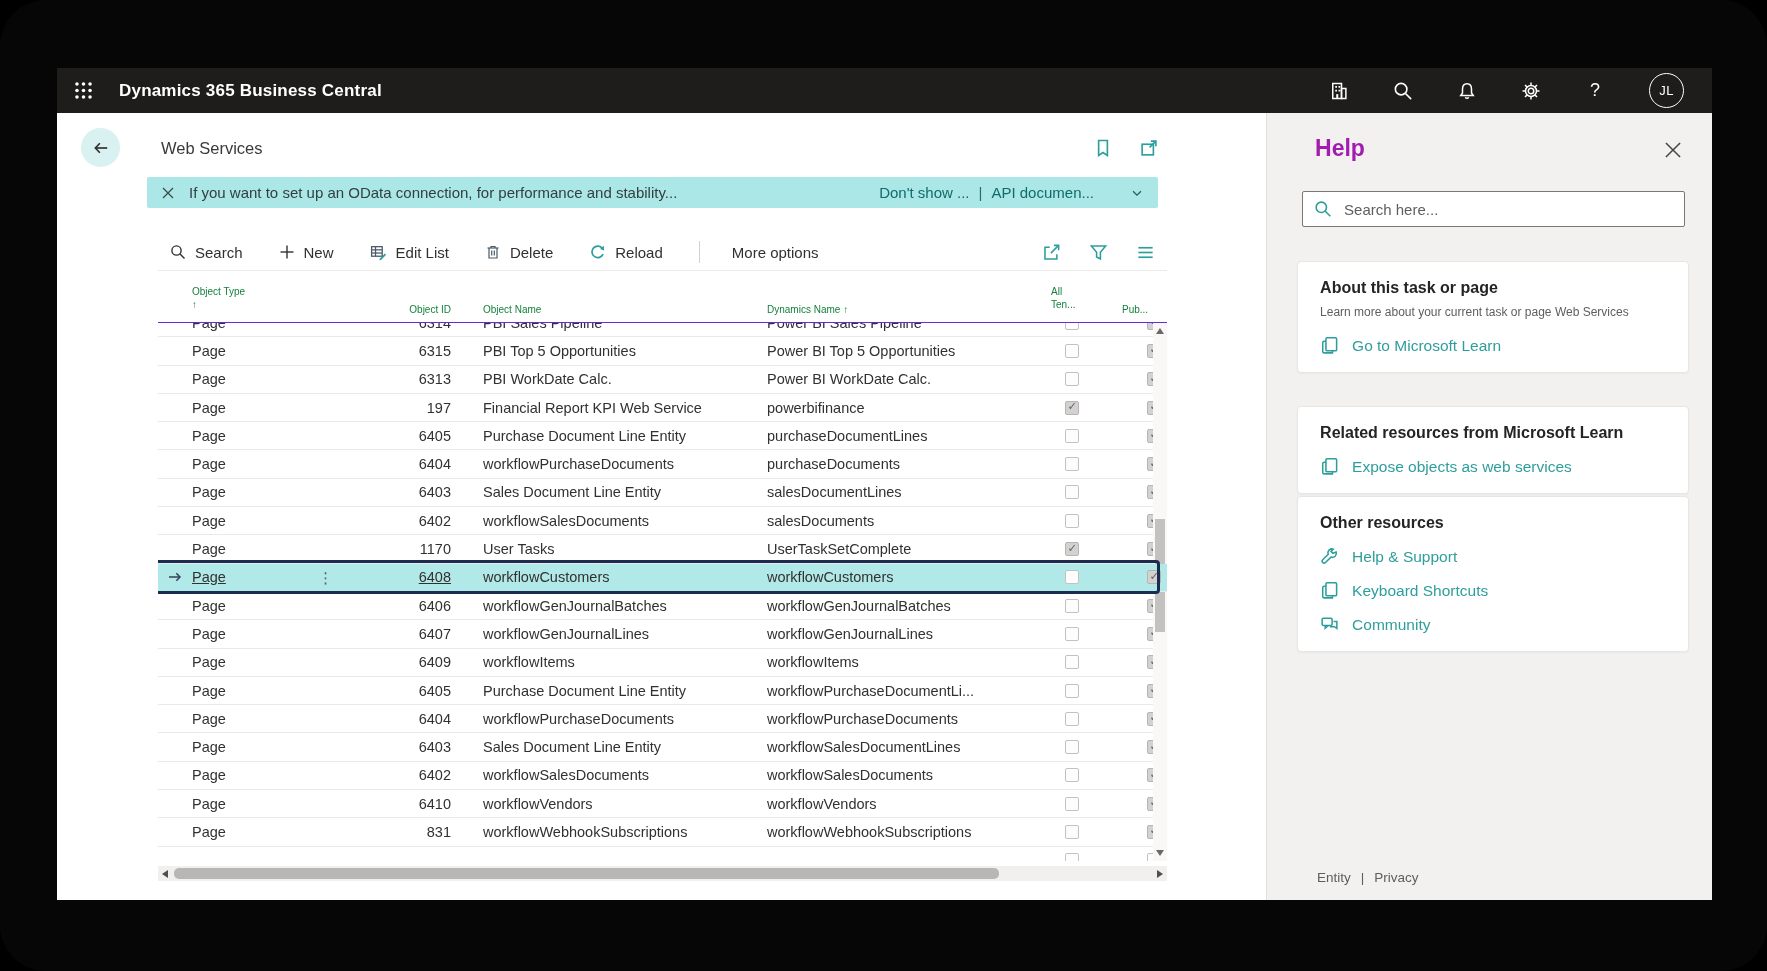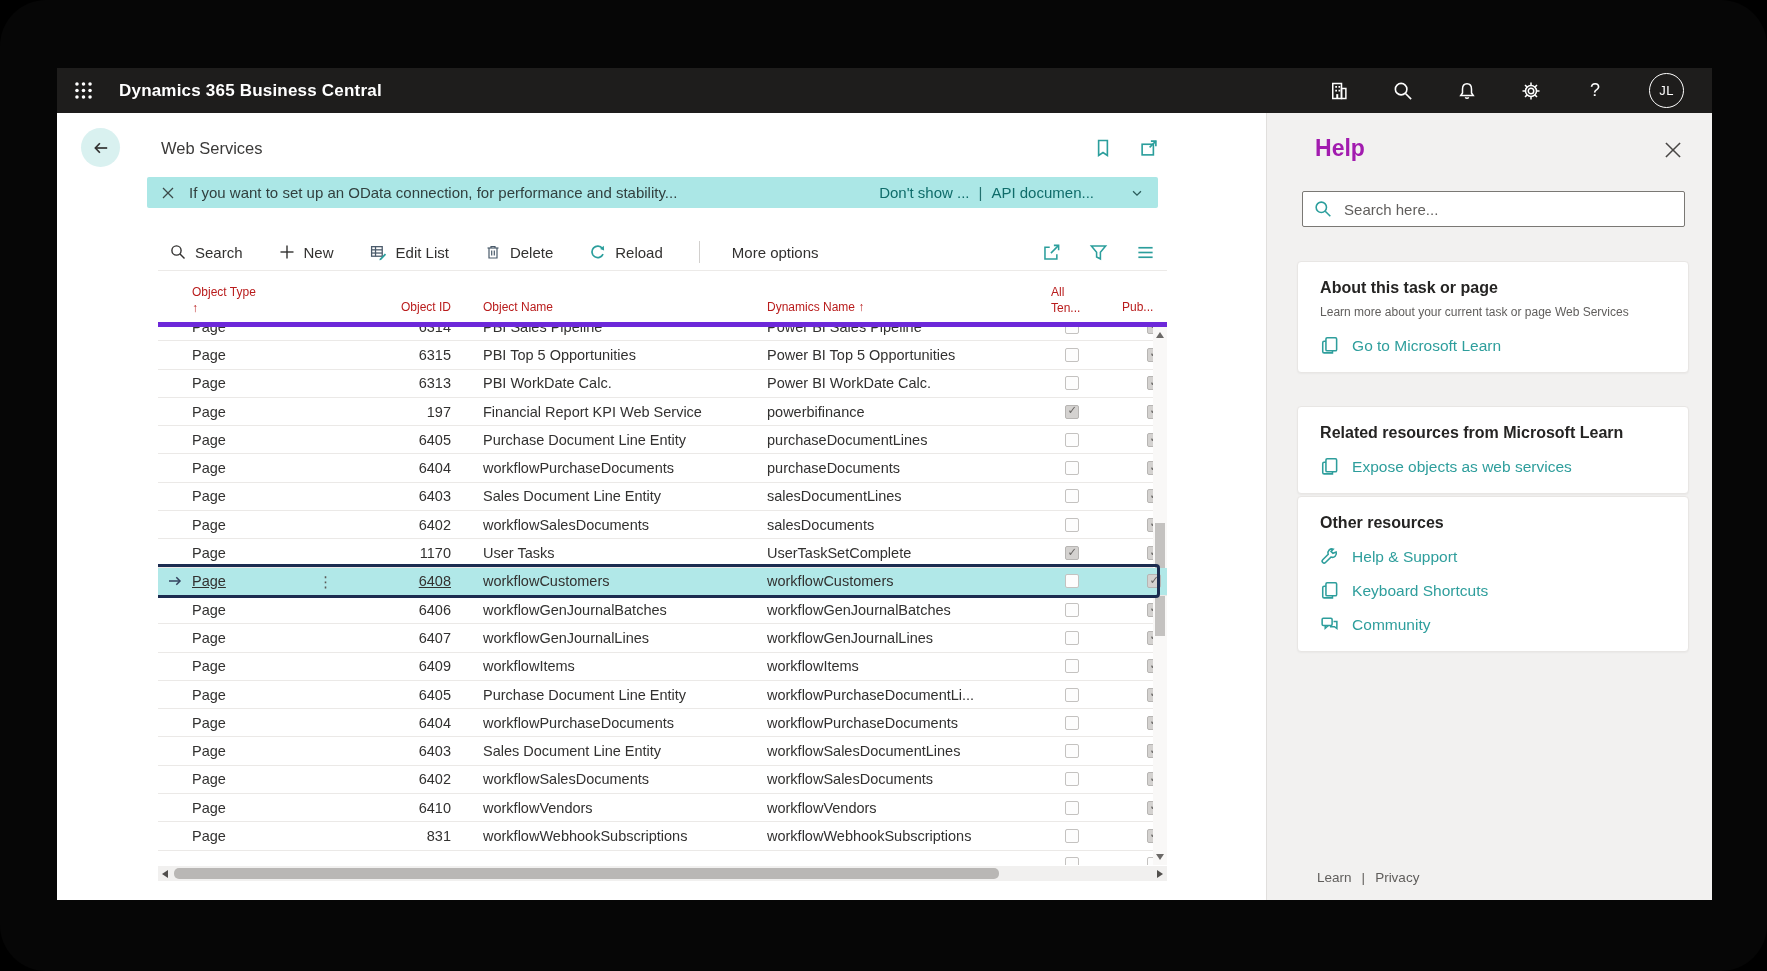--- a/index.html
+++ b/index.html
@@ -40,21 +40,21 @@
   .toolbar{position:absolute;left:101px;top:121px;width:1009px;height:37px;display:flex;align-items:center;border-bottom:1px solid #eceae8;box-sizing:border-box;padding-left:12px;}
   .tb-item{display:flex;align-items:center;gap:9px;font-size:15px;color:#323130;margin-right:36px;cursor:pointer;}
   .tb-item svg{flex:none;}
   .tb-divider{width:1px;height:22px;background:#d2d0ce;margin-right:32px;}
   .tb-more{font-size:15px;color:#323130;cursor:pointer;}
   .tb-right{margin-left:auto;display:flex;align-items:center;gap:28px;padding-right:12px;color:#2b9e9c;}
   .tb-right .tb-icon{width:19px;height:19px;}
 
   
   .grid{position:absolute;left:101px;top:167px;width:1009px;}
-  .grid-header{height:42px;position:relative;border-bottom:5px solid #6d28d9;color:#b91c1c;font-size:12px;}
+  .grid-header{height:42px;position:relative;border-bottom:1px solid #6d28d9;color:#15803d;font-size:10px;}
   .grid-header .lbl{position:absolute;cursor:pointer;line-height:1.3;}
   .h-type{left:34px;top:5px;}
   .h-id{left:180px;width:113px;text-align:right;bottom:6px;}
   .h-name{left:325px;bottom:6px;}
   .h-service{left:609px;bottom:6px;}
   .h-all{left:893px;top:5px;}
   .h-pub{left:964px;bottom:6px;}
 
   .rows-viewport{position:relative;height:538px;overflow:hidden;}
   .rows{position:relative;top:-14px;}
@@ -815,21 +815,21 @@
           <svg width="19" height="19" viewBox="0 0 16 16" fill="none" stroke="currentColor" stroke-width="1.3">
             <rect x="1.8" y="2.8" width="8.4" height="6" rx="1"></rect>
                 <path d="M4.4 8.8 V11.2 L7 8.8"></path>
             <path d="M11.4 5.4 H14.2 V11.4 L12.2 9.9 H8.4"></path>
           </svg>
           <span>Community</span>
         </div>
       </div>
 
       <div class="help-footer">
-        <span class="f-link">Learn</span>
+        <span class="f-link">Entity</span>
         <span>|</span>
         <span class="f-link">Privacy</span>
       </div>
     </div>
   </div>
 
 </div>
 </div>
 
 </body></html>

